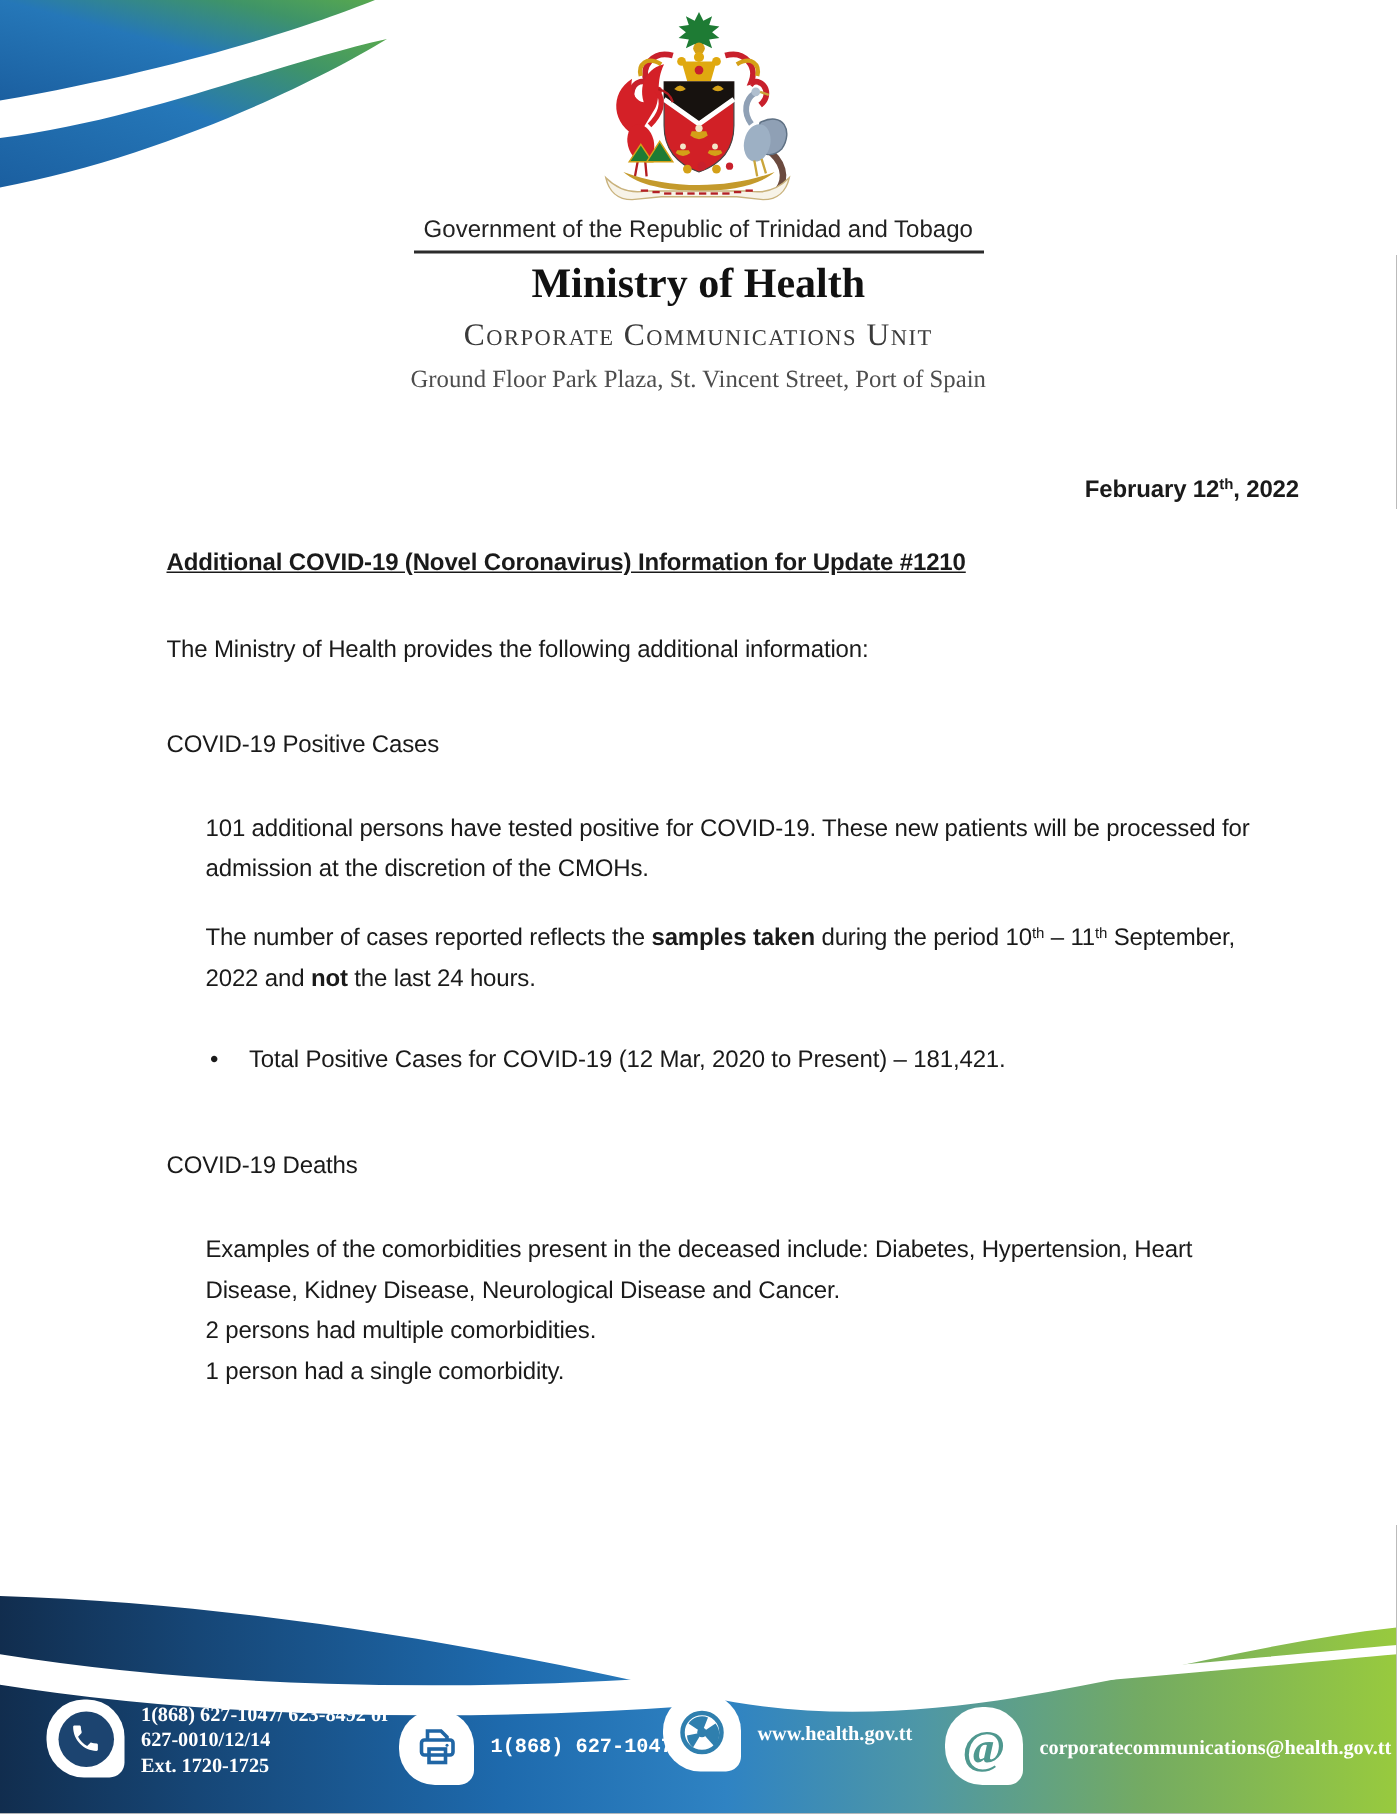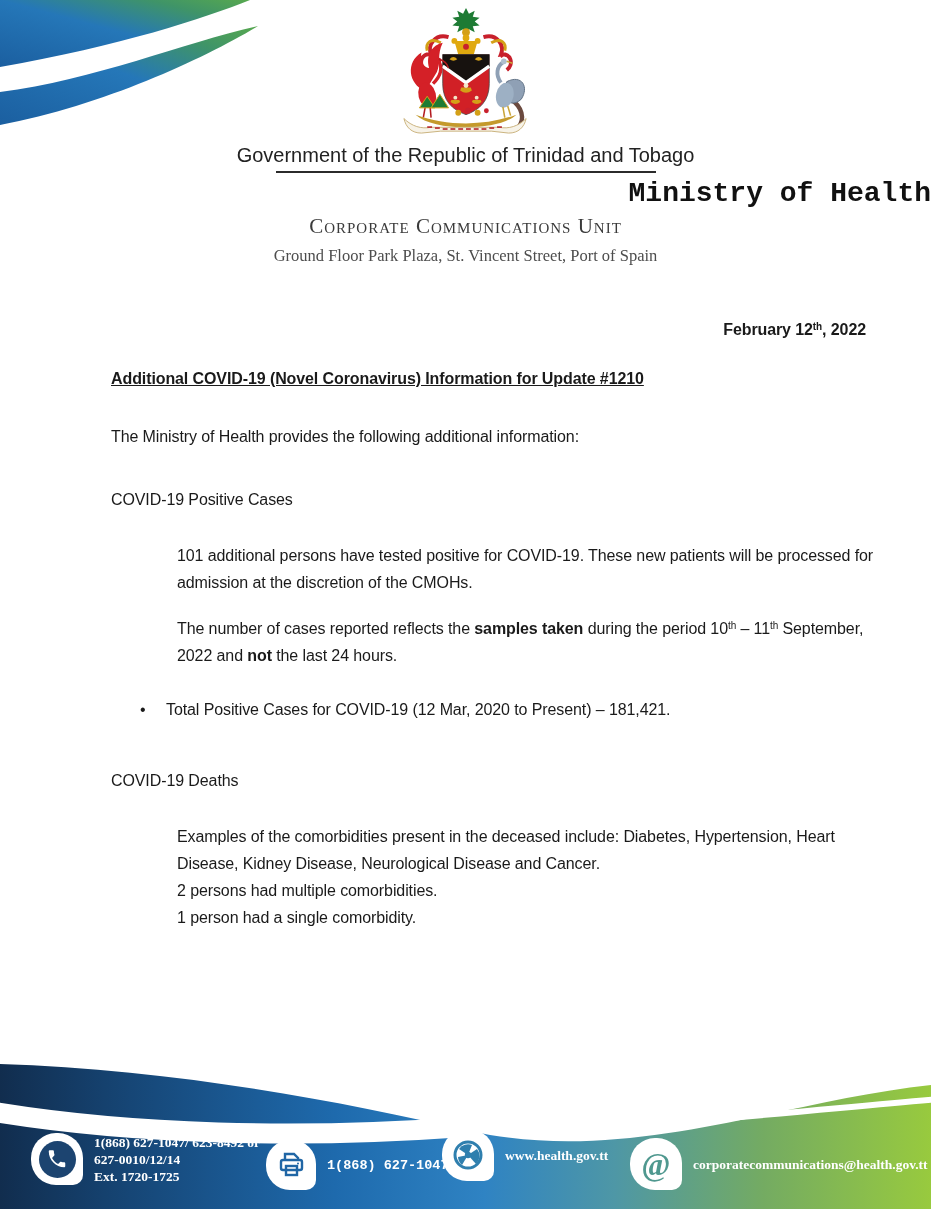--- a/index.html
+++ b/index.html
@@ -11,33 +11,33 @@
     background: #ffffff;
     overflow: hidden;
     font-family: "Liberation Sans", sans-serif;
     color: #1a1a1a;
   }
   
   .swoosh { position: absolute; top: 0; left: 0; }
   
   .header { position: relative; text-align: center; padding-top: 6px; }
   .arms { display: inline-block; }
-  .gov-line { font-size: 20px; color: #222; margin-top: 4px; }
+  .gov-line { font-size: 16px; color: #222; margin-top: 4px; }
   .gov-rule { width: 380px; margin: 4px auto 0 auto; border-bottom: 2px solid #2b2b2b; }
-  .ministry { font-family: Liberation Mono, monospace; font-weight: bold; font-size: 28px; color: #111; margin-top: 5px; text-align: right; }
+  .ministry { font-family: Liberation Serif, serif; font-weight: bold; font-size: 28px; color: #111; margin-top: 5px; }
   .unit { font-family: "Liberation Serif", serif; font-variant: small-caps; font-size: 21px; letter-spacing: 1px; color: #3a3a3a; margin-top: 5px; }
   .address { font-family: "Liberation Serif", serif; font-size: 16.5px; color: #4d4d4d; margin-top: 7px; }
   
   .content { margin-left: 111px; width: 755px; font-size: 16px; line-height: 27px; letter-spacing: -0.1px; }
   .date-line { text-align: right; font-weight: bold; margin-top: 50px; }
   .doc-title { font-weight: bold; text-decoration: underline; margin-top: 22px; }
   .intro { margin-top: 31px; }
   .sec-heading { margin-top: 36px; }
   .sec-heading.deaths { margin-top: 44px; }
-  .indent { margin-left: 66px; width: 706px; }
+  .indent { margin-left: 26px; width: 706px; }
   .p-gap { margin-top: 29px; }
   .p-gap2 { margin-top: 19px; }
   .bullet-row { display: flex; margin-top: 27px; margin-left: 29px; }
   .bullet-dot { width: 26px; flex: 0 0 26px; }
   .bullet-dot::before { content: "•"; font-size: 16px; }
   sup { font-size: 10px; line-height: 0; vertical-align: 5px; }
   b { font-weight: bold; }
   
   .footer { position: absolute; left: 0; bottom: 0; width: 931px; height: 160px; }
   .footer-wave { position: absolute; left: 0; top: 0; }

